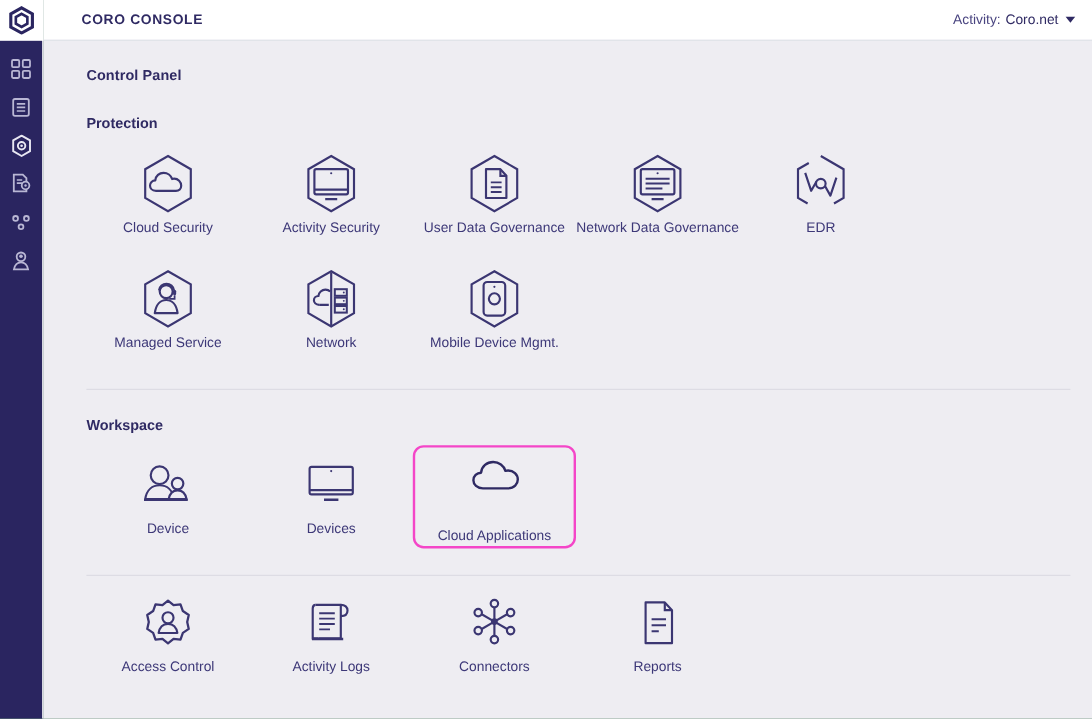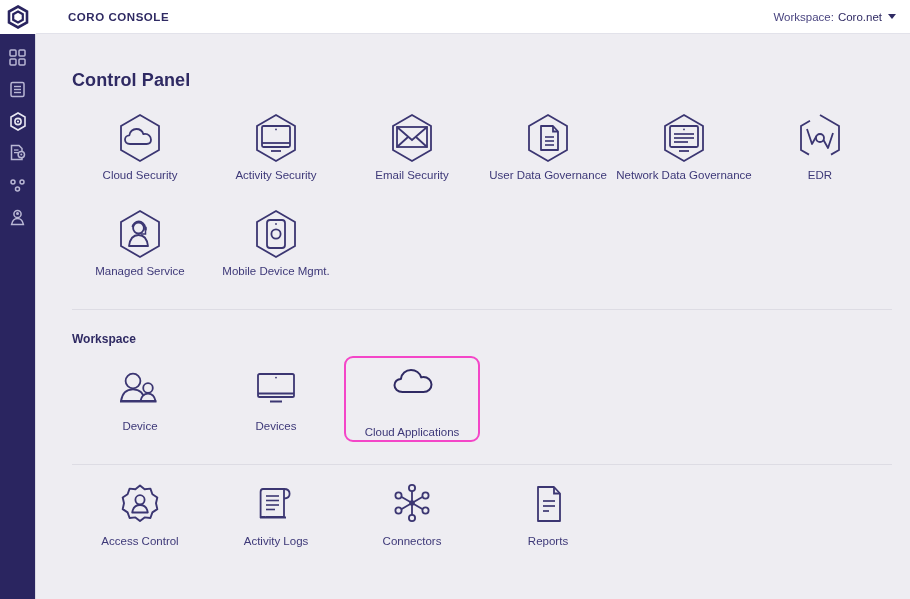--- a/index.html
+++ b/index.html
@@ -117,24 +117,24 @@
     position: relative;
   }
 
   .content::-webkit-scrollbar { width: 8px; }
   .content::-webkit-scrollbar-track { background: #eeedf2; }
   .content::-webkit-scrollbar-thumb { background: #d6d5de; border-radius: 4px; }
 
   .inner { padding: 0 18px 0 36px; }
 
   .page-title {
-    font-size: 18px;
+    font-size: 12px;
     font-weight: 700;
     color: #2f2a63;
-    padding-top: 36px;
+    padding-top: 22px;
     padding-bottom: 4px;
     letter-spacing: 0.1px;
   }
 
   .section-title {
     font-size: 12px;
     font-weight: 700;
     color: #2f2a63;
     margin-top: 22px;
     margin-bottom: 4px;
@@ -273,31 +273,32 @@
       </div>
 
     </div>
   </div>
 
   <div class="right-col">
 
     <div class="topbar">
       <div class="brand">CORO CONSOLE</div>
       <div class="workspace">
-        <span class="ws-label">Workspace:</span>
+        <span class="ws-label">Activity:</span>
         <span class="ws-value">Coro.net</span>
         <span class="caret"></span>
       </div>
     </div>
 
     <div class="content">
       <div class="inner">
 
         <div class="page-title">Control Panel</div>
 
+        <div class="section-title">Protection</div>
 
         <div class="grid">
 
           <div class="tile">
             <span class="ico">
               <svg width="48" height="50" viewBox="0 0 48 50">
                 <polygon points="24,2 43,13 43,37 24,48 5,37 5,13" fill="none" stroke="#3b3672" stroke-width="1.8"></polygon>
                 <path d="M14 31 C10.5 31 9 28.6 9 26.6 C9 24.3 10.9 22.3 13.4 22.3 C13.7 18.6 16.8 16 20.3 16 C23.6 16 26.5 18.2 27.4 21.2 C27.9 21 28.5 20.9 29.1 20.9 C32.4 20.9 35 23.5 35 26.8 C35 29.2 33.3 31 30.6 31 Z" fill="#eeedf2" stroke="#3b3672" stroke-width="1.8" stroke-linejoin="round"></path>
               </svg>
             </span>
@@ -310,31 +311,20 @@
                 <polygon points="24,2 43,13 43,37 24,48 5,37 5,13" fill="none" stroke="#3b3672" stroke-width="1.8"></polygon>
                 <rect x="10" y="13" width="28" height="21" rx="1.5" fill="#eeedf2" stroke="#3b3672" stroke-width="1.8"></rect>
                 <circle cx="24" cy="16.4" r="0.9" fill="#3b3672"></circle>
                 <line x1="10" y1="30" x2="38" y2="30" stroke="#3b3672" stroke-width="1.8"></line>
                 <line x1="19" y1="38" x2="29" y2="38" stroke="#3b3672" stroke-width="1.8"></line>
               </svg>
             </span>
             <span class="lbl">Activity Security</span>
           </div>
 
-          <div class="tile">
-            <span class="ico">
-              <svg width="48" height="50" viewBox="0 0 48 50">
-                <polygon points="24,2 43,13 43,37 24,48 5,37 5,13" fill="none" stroke="#3b3672" stroke-width="1.8"></polygon>
-                <rect x="9" y="14" width="30" height="20" fill="#eeedf2" stroke="#3b3672" stroke-width="1.8"></rect>
-                <path d="M9 14 L24 27 L39 14" fill="none" stroke="#3b3672" stroke-width="1.8"></path>
-                <path d="M9 34 L20 24 M39 34 L28 24" fill="none" stroke="#3b3672" stroke-width="1.8"></path>
-              </svg>
-            </span>
-            <span class="lbl">Email Security</span>
-          </div>
 
           <div class="tile">
             <span class="ico">
               <svg width="48" height="50" viewBox="0 0 48 50">
                 <polygon points="24,2 43,13 43,37 24,48 5,37 5,13" fill="none" stroke="#3b3672" stroke-width="1.8"></polygon>
                 <path d="M17 13 H29 L34 18.5 V37 H17 Z" fill="#eeedf2" stroke="#3b3672" stroke-width="1.8" stroke-linejoin="round"></path>
                 <path d="M29 13 V18.5 H34" fill="none" stroke="#3b3672" stroke-width="1.8"></path>
                 <line x1="21" y1="24" x2="30" y2="24" stroke="#3b3672" stroke-width="1.6"></line>
                 <line x1="21" y1="28" x2="30" y2="28" stroke="#3b3672" stroke-width="1.6"></line>
                 <line x1="21" y1="32" x2="30" y2="32" stroke="#3b3672" stroke-width="1.6"></line>
@@ -382,20 +372,37 @@
                 <circle cx="22.5" cy="19" r="5.4" fill="#eeedf2" stroke="#3b3672" stroke-width="1.8"></circle>
                 <path d="M13 37 C14 29.5 18 26 22.5 26 C27 26 31 29.5 32 37 Z" fill="#eeedf2" stroke="#3b3672" stroke-width="1.8" stroke-linejoin="round"></path>
                 <path d="M16.5 18 A6.3 6.3 0 0 1 29 18" fill="none" stroke="#3b3672" stroke-width="1.8"></path>
                 <rect x="28.2" y="17.4" width="2.6" height="4.6" rx="1.3" fill="#3b3672"></rect>
                 <path d="M29.5 22 V25 H25" fill="none" stroke="#3b3672" stroke-width="1.5"></path>
               </svg>
             </span>
             <span class="lbl">Managed Service</span>
           </div>
 
+          <div class="tile">
+            <span class="ico">
+              <svg width="48" height="50" viewBox="0 0 48 50">
+                <polygon points="24,2 43,13 43,37 24,48 5,37 5,13" fill="none" stroke="#3b3672" stroke-width="1.8"></polygon>
+                <line x1="24" y1="3" x2="24" y2="47" stroke="#3b3672" stroke-width="1.8"></line>
+                <path d="M14 30 C11 30 9.6 28 9.6 26.3 C9.6 24.4 11.2 22.7 13.3 22.7 C13.6 19.6 16.2 17.4 19.2 17.4 C20.8 17.4 22.2 18 23.2 19" fill="none" stroke="#3b3672" stroke-width="1.8"></path>
+                <line x1="14" y1="30" x2="22" y2="30" stroke="#3b3672" stroke-width="1.8"></line>
+                <rect x="27" y="17" width="10" height="5.5" fill="#eeedf2" stroke="#3b3672" stroke-width="1.7"></rect>
+                <rect x="27" y="24" width="10" height="5.5" fill="#eeedf2" stroke="#3b3672" stroke-width="1.7"></rect>
+                <rect x="27" y="31" width="10" height="5.5" fill="#eeedf2" stroke="#3b3672" stroke-width="1.7"></rect>
+                <circle cx="34.5" cy="19.7" r="0.8" fill="#3b3672"></circle>
+                <circle cx="34.5" cy="26.7" r="0.8" fill="#3b3672"></circle>
+                <circle cx="34.5" cy="33.7" r="0.8" fill="#3b3672"></circle>
+              </svg>
+            </span>
+            <span class="lbl">Network</span>
+          </div>
 
           <div class="tile">
             <span class="ico">
               <svg width="48" height="50" viewBox="0 0 48 50">
                 <polygon points="24,2 43,13 43,37 24,48 5,37 5,13" fill="none" stroke="#3b3672" stroke-width="1.8"></polygon>
                 <rect x="15" y="11" width="18" height="28" rx="3" fill="#eeedf2" stroke="#3b3672" stroke-width="1.8"></rect>
                 <circle cx="24" cy="15" r="0.9" fill="#3b3672"></circle>
                 <circle cx="24" cy="25" r="4.6" fill="none" stroke="#3b3672" stroke-width="1.8"></circle>
               </svg>
             </span>

